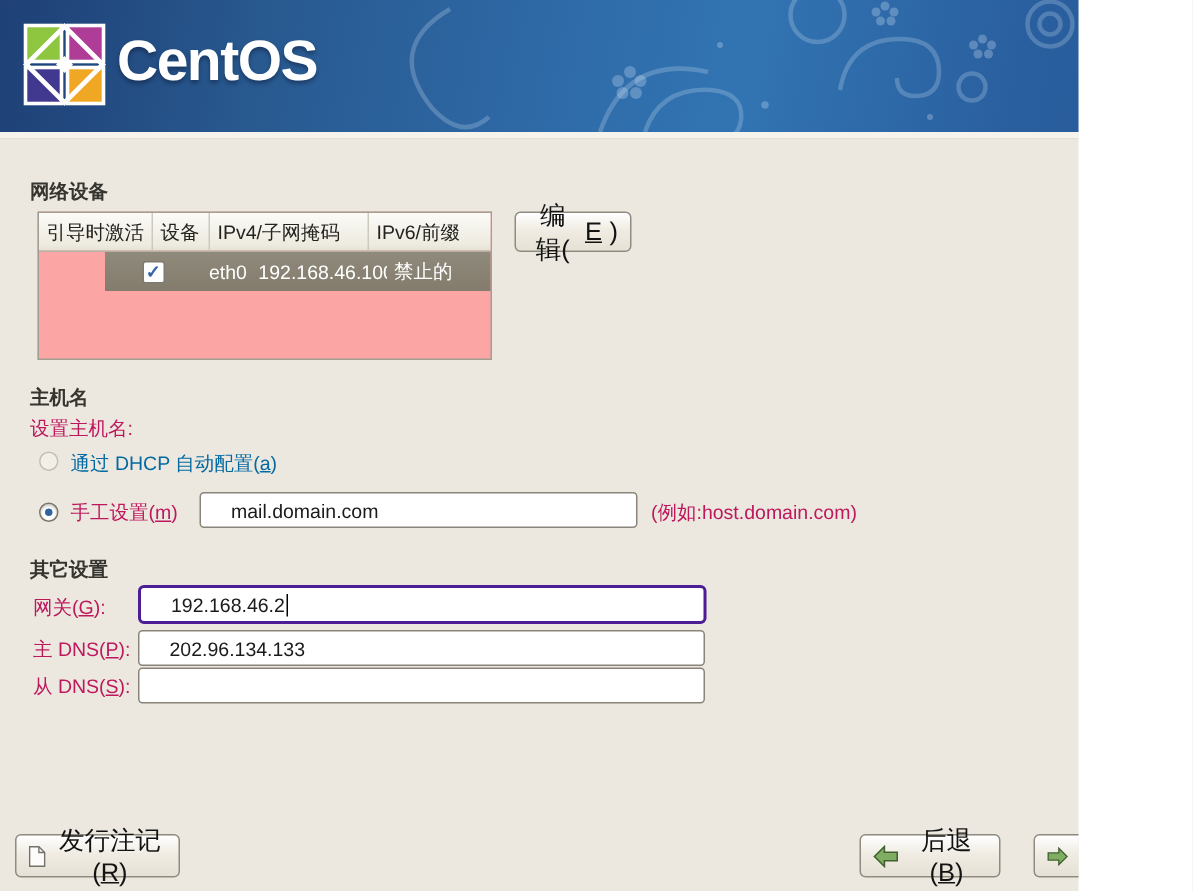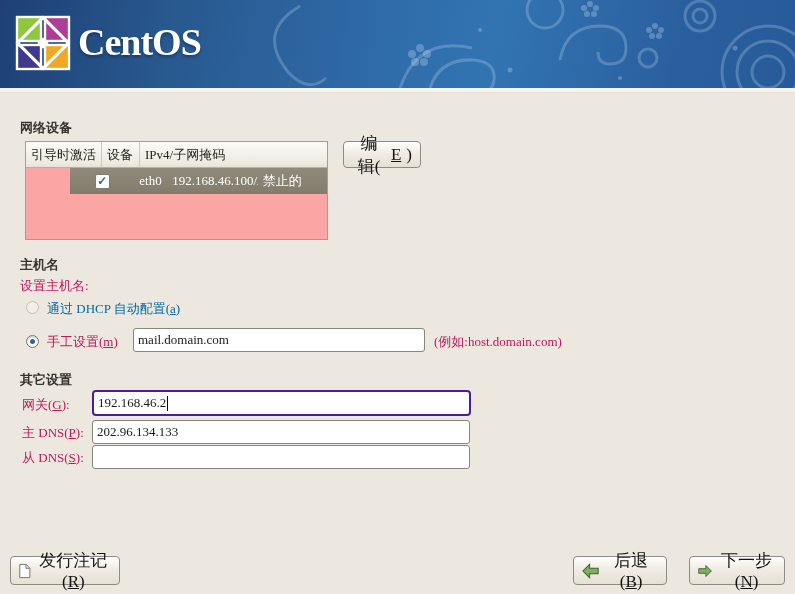--- a/index.html
+++ b/index.html
@@ -1,19 +1,19 @@
 <!DOCTYPE html>
 <html><head>
 <meta charset="utf-8">
 <style>
   html,body{margin:0;padding:0;}
   .screen{
-    position:relative;width:795px;height:594px;overflow:hidden;
+    position:relative;width:719px;height:594px;overflow:hidden;
     background:#ece8e0;color:#1b1b1b;
-    font-family:Liberation Serif, serif;font-size:13px;
+    font-family:Liberation Sans, sans-serif;font-size:13px;
   }
   
   .banner{
     position:absolute;left:0;top:0;width:795px;height:88px;
     background:linear-gradient(100deg,#1e4076 0%,#28598f 22%,#2f6ba9 48%,#3274b2 62%,#2a5f9f 85%,#275a98 100%);
     overflow:hidden;
   }
   .banner svg.deco{position:absolute;left:0;top:0;}
   .banner-strip{position:absolute;left:0;top:88px;width:795px;height:4px;background:#f6f3ec;border-bottom:1px solid #e4e0d6;}
   .logo{position:absolute;left:14px;top:14px;width:58px;height:58px;}
@@ -53,21 +53,21 @@
     box-shadow:inset 0 1px 0 rgba(255,255,255,.9);
     padding:0 8px;cursor:default;
   }
   
   .radio{position:absolute;width:13px;height:13px;border-radius:50%;background:#fff;border:1px solid #7a766a;box-sizing:border-box;box-shadow:inset 0 1px 2px rgba(0,0,0,.25);}
   .radio.selected::after{content:"";display:block;width:5px;height:5px;border-radius:50%;background:#31639e;margin:3px 0 0 3px;}
   .radio.disabled{border-color:#c4c0b2;background:#f2efe7;box-shadow:none;}
   
   .textbox{
     position:absolute;background:#ffffff;border:1px solid #89857a;border-radius:3px;
-    box-sizing:border-box;display:flex;align-items:center;padding:0 4px;white-space:nowrap;overflow:hidden;
+    box-sizing:border-box;display:flex;align-items:center;padding:0 20px;white-space:nowrap;overflow:hidden;
   }
   .textbox.focused{border:2px solid #4c1d95;border-radius:4px;}
   .caret{display:inline-block;width:1px;height:15px;background:#000;margin-left:1px;}
 </style>
 </head>
 <body>
 
 <div class="screen">
 
   <header class="banner">
@@ -123,20 +123,21 @@
   </header>
   <div class="banner-strip"></div>
 
   <div class="h" style="left:20px;top:119px;">网络设备</div>
 
   <div class="device-table">
     <div class="thead">
       <div class="th c1">引导时激活</div>
       <div class="th c2">设备</div>
       <div class="th c3">IPv4/子网掩码</div>
+      <div class="th c4">IPv6/前缀</div>
     </div>
     <div class="trow">
       <div class="td c1 center">
           <span class="checkbox checked"></span>
         </div>
       <div class="td c2">eth0</div>
       <div class="td c3">192.168.46.100/24</div>
       <div class="td c4">禁止的</div>
     </div>
   </div>

